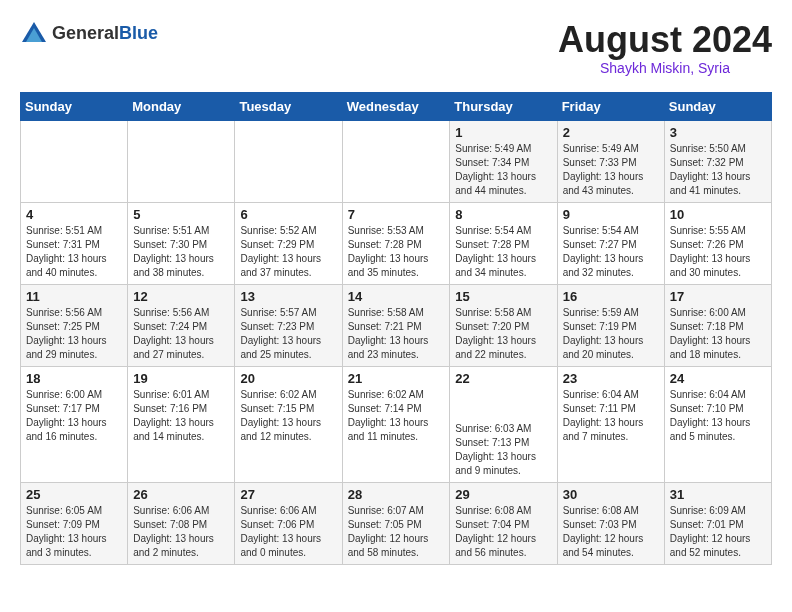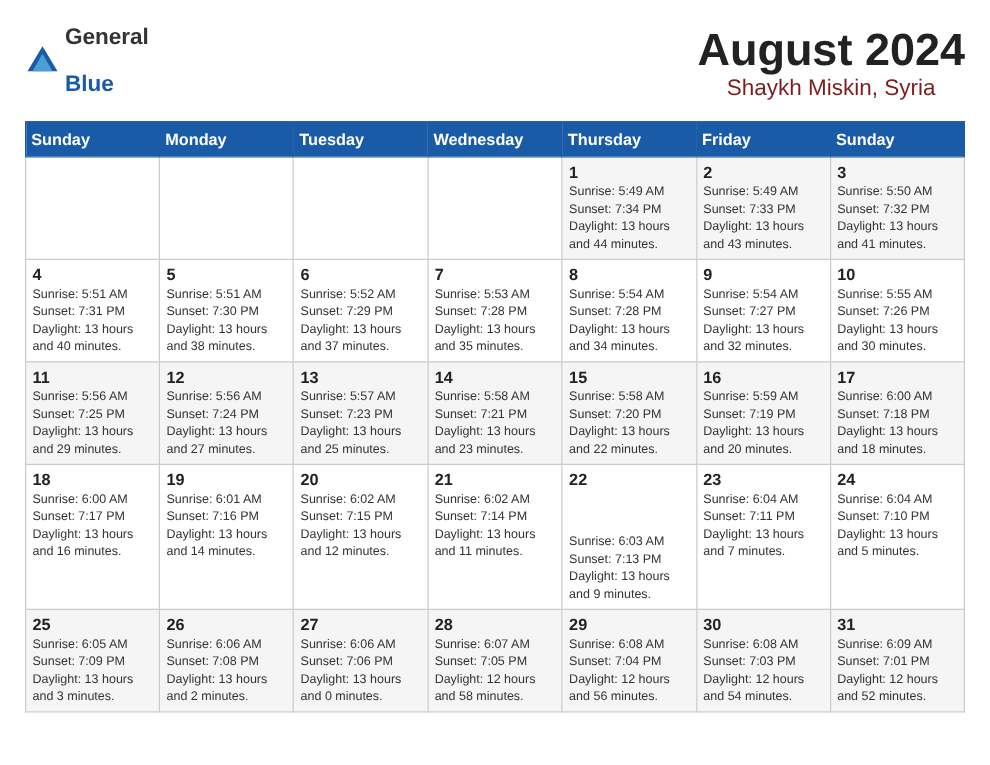--- a/index.html
+++ b/index.html
@@ -16,23 +16,21 @@
       align-items: flex-start;
       margin-bottom: 16px;
     }
     .logo {
       display: flex;
       align-items: center;
       gap: 4px;
     }
     .logo-text {
       display: flex;
-      flex-direction: column;
       line-height: 1.1;
-      gap: 18px;
     }
     .logo-text span:first-child {
       font-size: 18px;
       font-weight: bold;
       color: #333;
     }
     .logo-text span:last-child {
       font-size: 18px;
       font-weight: bold;
       color: #1a5ba8;
@@ -44,22 +42,22 @@
     .title-block {
       text-align: center;
     }
     .month-year {
       font-size: 36px;
       font-weight: bold;
       color: #222;
       line-height: 1.1;
     }
     .location {
-      font-size: 18px;
-      color: #7f1d1d;
+      font-size: 14px;
+      color: #6d28d9;
     }
     .calendar {
       width: 100%;
       border-collapse: collapse;
     }
     .calendar th {
       background: #1a5ba8;
       color: #fff;
       font-size: 13px;
       font-weight: bold;

